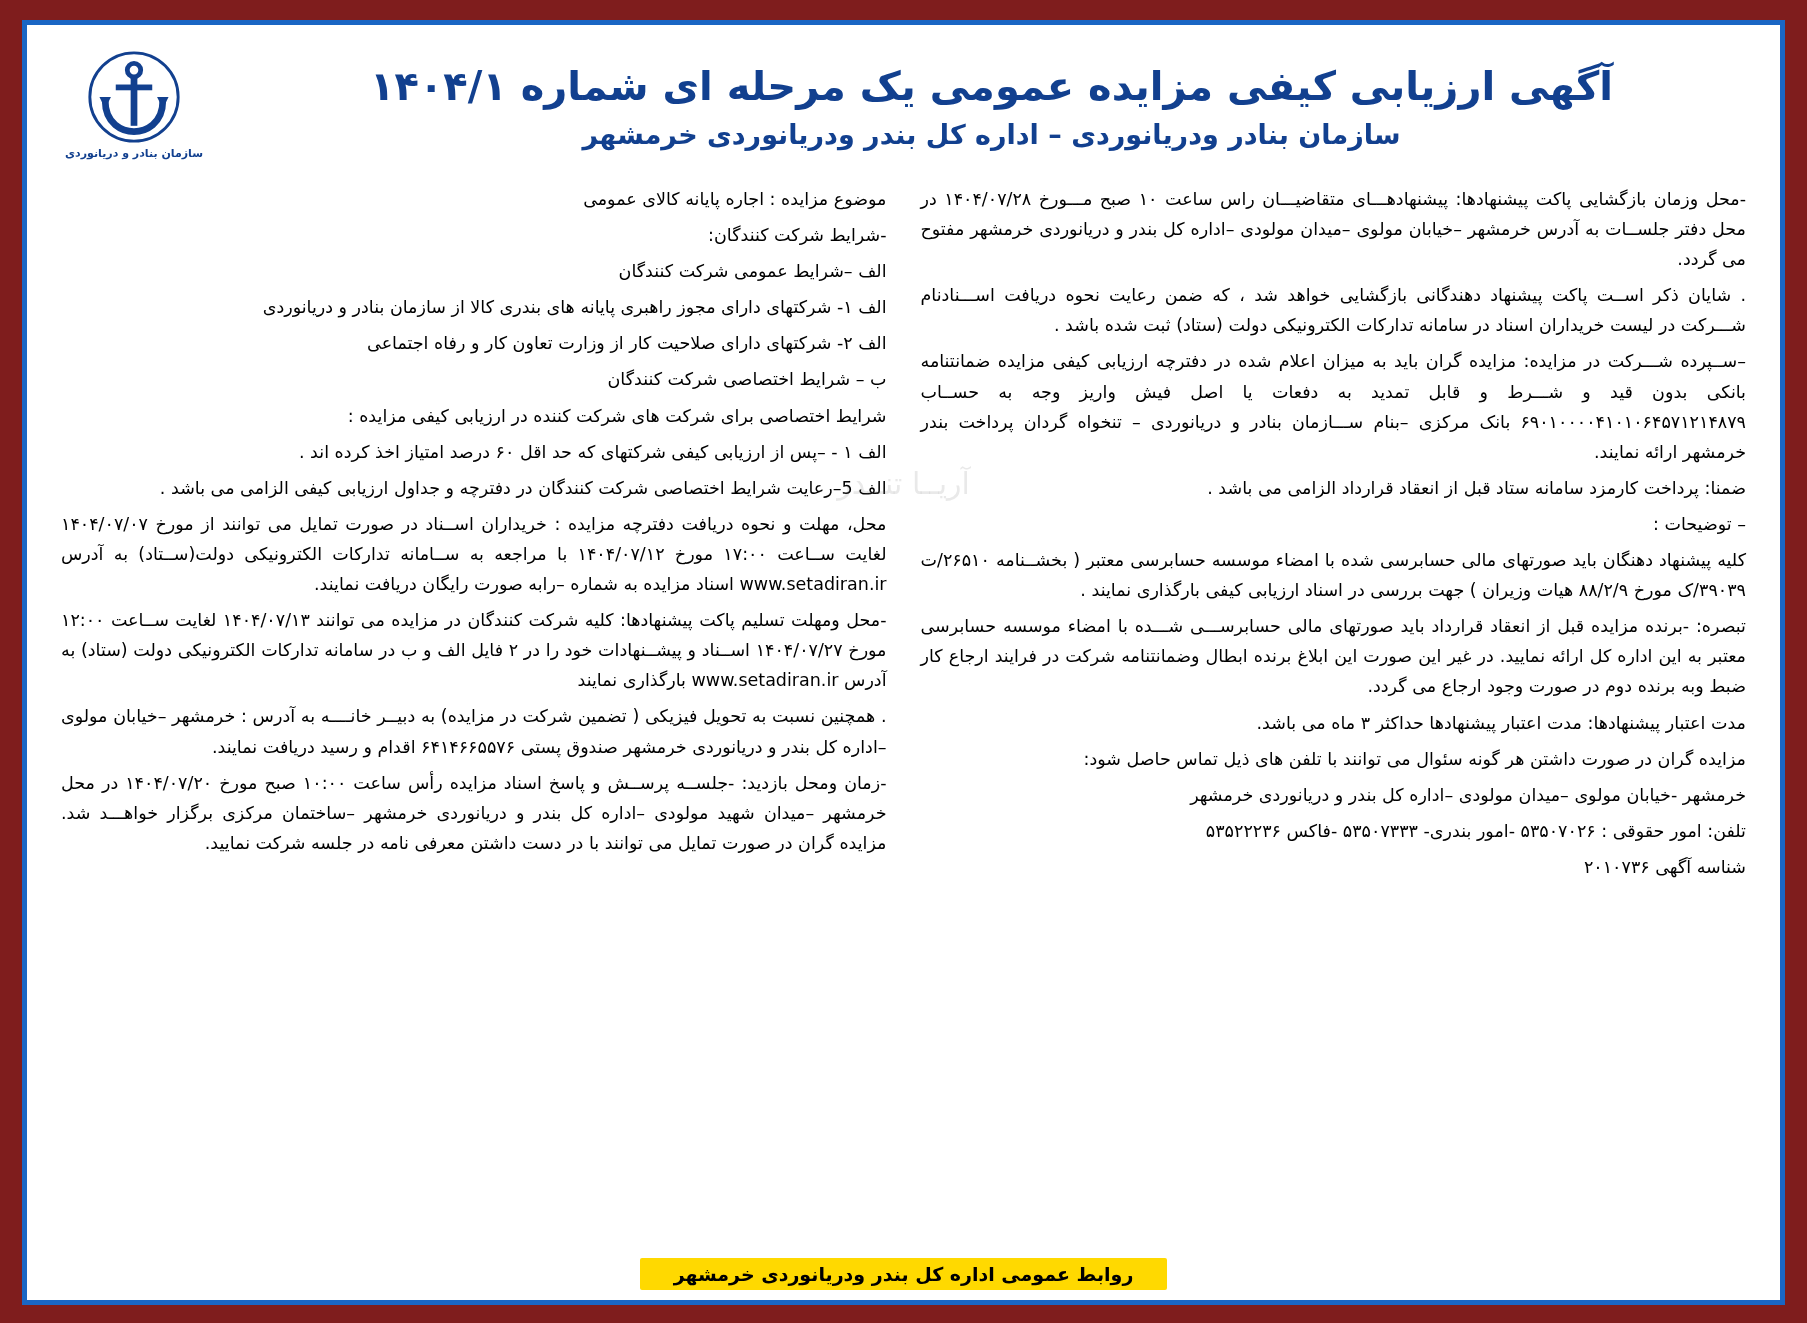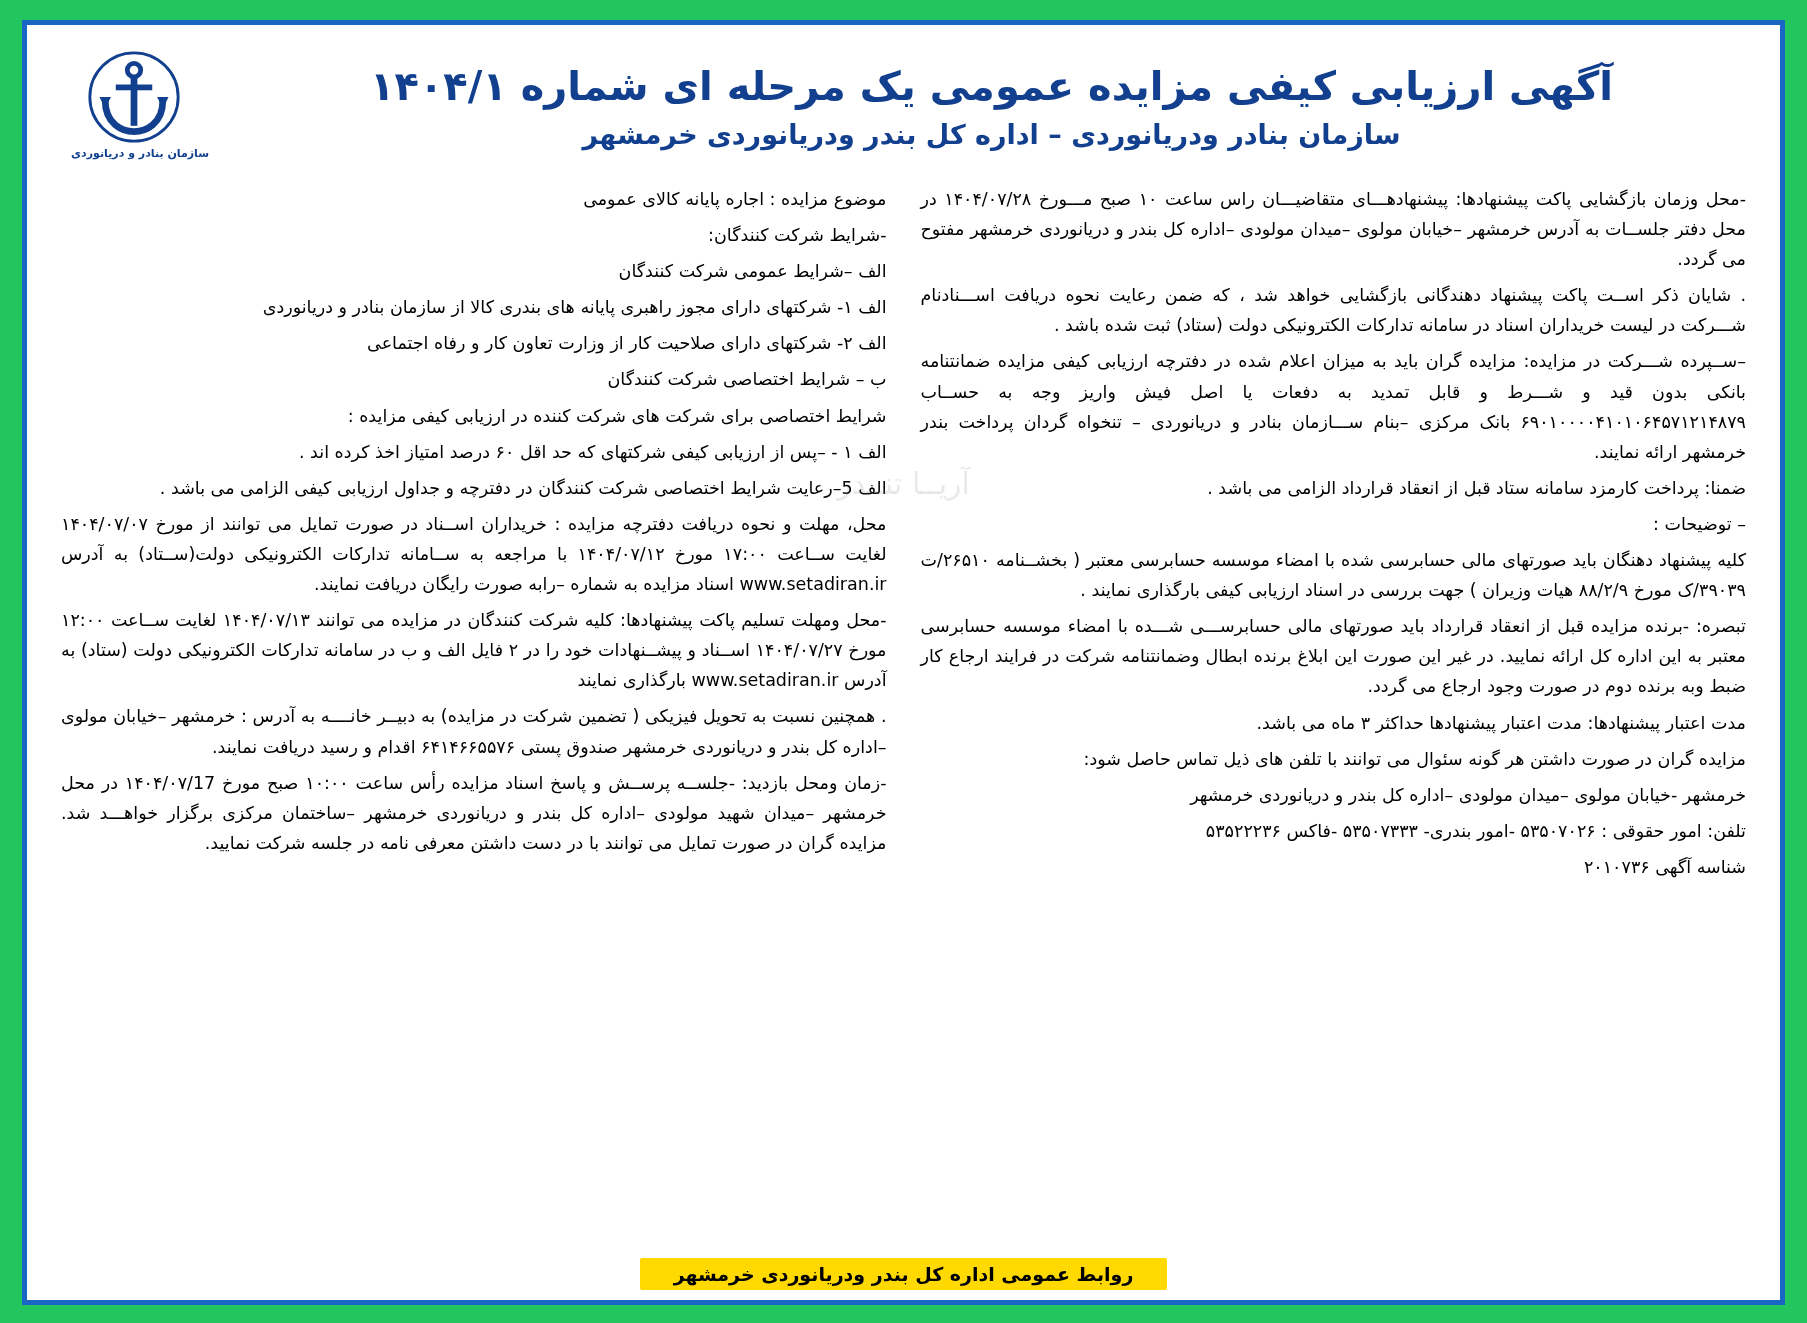--- a/index.html
+++ b/index.html
@@ -11,21 +11,21 @@
     width: 1807px;
     height: 1323px;
     font-family: "DejaVu Sans", "Liberation Sans", sans-serif;
     overflow: hidden;
   }
 
   .page {
     position: relative;
     width: 1807px;
     height: 1323px;
-    background: #22c55e;
+    background: #7f1d1d;
     box-sizing: border-box;
     padding: 20px 22px 18px 22px;
   }
 
   
   .frame {
     position: relative;
     width: 100%;
     height: 100%;
     border: 5px solid #1a66c4;
@@ -39,20 +39,21 @@
     display: flex;
     flex-direction: row;
     align-items: center;
     justify-content: flex-start;
     padding: 14px 14px 6px 14px;
     gap: 26px;
   }
   .logo-wrap {
     width: 150px;
     min-width: 150px;
+    text-align: center;
     color: #12408f;
   }
   .logo-anchor {
     display: block;
     margin: 0 auto;
   }
   .logo-caption {
     font-size: 11px;
     letter-spacing: .5px;
     color: #12408f;
@@ -197,21 +198,21 @@
         <p class="r">الف –شرایط عمومی شرکت کنندگان</p>
         <p class="r">الف ۱-  شرکتهای دارای مجوز راهبری پایانه های بندری کالا از سازمان بنادر و دریانوردی</p>
         <p class="r">الف ۲-  شرکتهای دارای صلاحیت کار از وزارت تعاون کار و رفاه اجتماعی</p>
         <p class="r">ب – شرایط اختصاصی شرکت کنندگان</p>
         <p class="r">شرایط اختصاصی برای شرکت های شرکت کننده در ارزیابی کیفی مزایده :</p>
         <p class="r">الف ۱ - –پس از ارزیابی کیفی شرکتهای که حد اقل ۶۰ درصد امتیاز اخذ کرده اند .</p>
         <p class="j">الف 5–رعایت شرایط اختصاصی شرکت کنندگان در دفترچه و جداول ارزیابی کیفی الزامی می باشد .</p>
         <p class="j">محل، مهلت و نحوه دریافت دفترچه مزایده : خریداران اســناد در صورت تمایل می توانند از مورخ ۱۴۰۴/۰۷/۰۷ لغایت ســاعت ۱۷:۰۰ مورخ ۱۴۰۴/۰۷/۱۲ با مراجعه به ســامانه تدارکات الکترونیکی دولت(ســتاد) به آدرس www.setadiran.ir اسناد مزایده به شماره –رابه صورت رایگان دریافت نمایند.</p>
         <p class="j">-محل ومهلت تسلیم پاکت پیشنهادها: کلیه شرکت کنندگان در مزایده می توانند ۱۴۰۴/۰۷/۱۳ لغایت ســاعت ۱۲:۰۰ مورخ ۱۴۰۴/۰۷/۲۷ اســناد و پیشــنهادات خود را در ۲ فایل الف و ب در سامانه تدارکات الکترونیکی دولت (ستاد) به آدرس www.setadiran.ir بارگذاری نمایند</p>
         <p class="j">. همچنین نسبت به تحویل فیزیکی ( تضمین شرکت در مزایده) به دبیــر خانــــه به آدرس : خرمشهر –خیابان مولوی –اداره کل بندر و دریانوردی خرمشهر صندوق پستی ۶۴۱۴۶۶۵۵۷۶ اقدام و رسید دریافت نمایند.</p>
-        <p class="j">-زمان ومحل بازدید: -جلســه پرســش و پاسخ اسناد مزایده رأس ساعت ۱۰:۰۰ صبح مورخ ۱۴۰۴/۰۷/17 در محل خرمشهر –میدان شهید مولودی –اداره کل بندر و دریانوردی خرمشهر –ساختمان مرکزی برگزار خواهـــد شد. مزایده گران در صورت تمایل می توانند با در دست داشتن معرفی نامه در جلسه شرکت نمایید.</p>
+        <p class="j">-زمان ومحل بازدید: -جلســه پرســش و پاسخ اسناد مزایده رأس ساعت ۱۰:۰۰ صبح مورخ ۱۴۰۴/۰۷/۲۰ در محل خرمشهر –میدان شهید مولودی –اداره کل بندر و دریانوردی خرمشهر –ساختمان مرکزی برگزار خواهـــد شد. مزایده گران در صورت تمایل می توانند با در دست داشتن معرفی نامه در جلسه شرکت نمایید.</p>
       </div>
     </div>
 
     <div class="footer-wrap">
       <div class="footer-bar">روابط عمومی اداره کل بندر ودریانوردی خرمشهر</div>
     </div>
 
   </div>
 </div>
 

